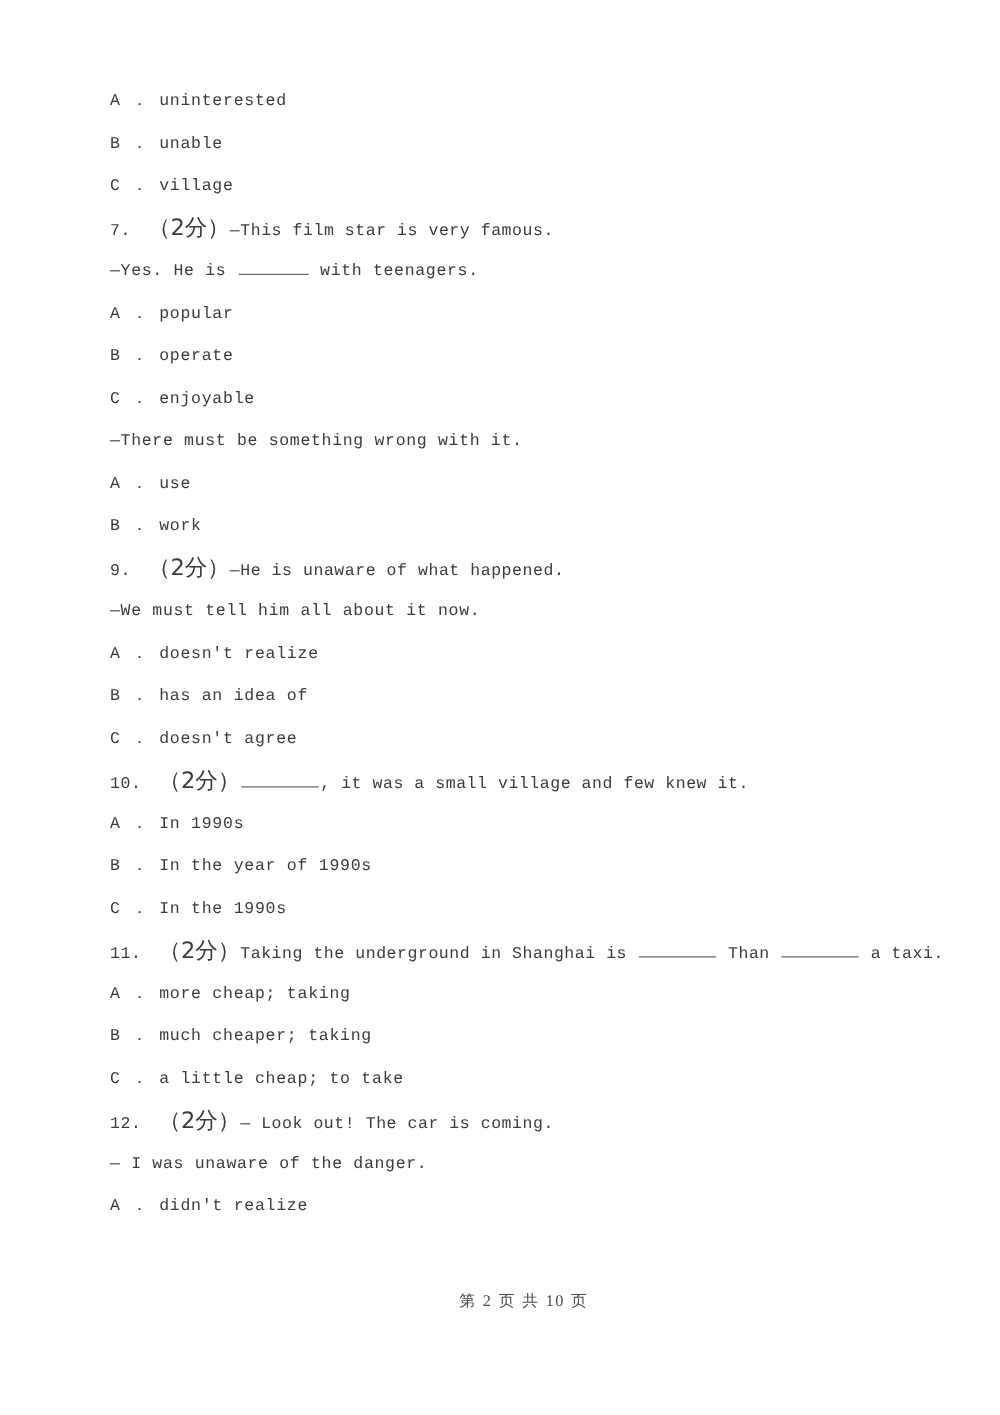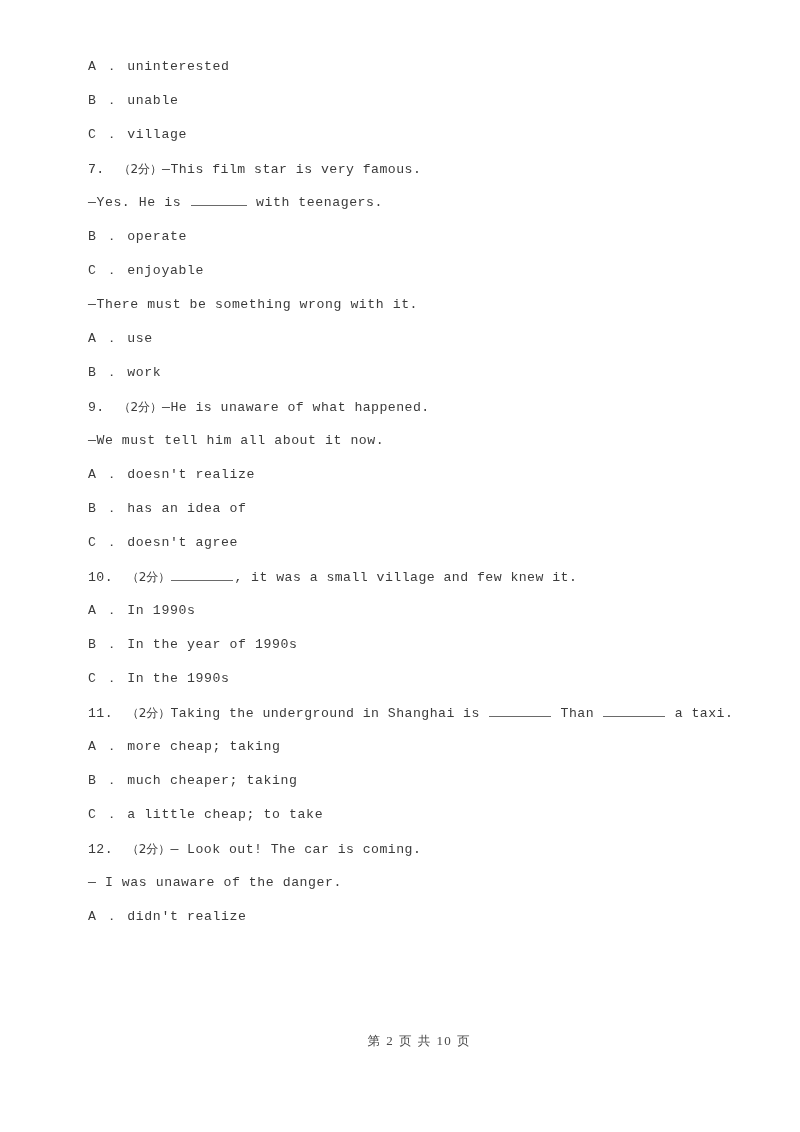--- a/index.html
+++ b/index.html
@@ -21,21 +21,21 @@
     left: 0;
     top: 0;
     width: 800px;
     height: 1132px;
     background: #ffffff;
   }
 
   #content {
     position: absolute;
     left: 88px;
-    top: 50px;
+    top: 64px;
     width: 640px;
   }
 
   .line {
     font-size: 13.2px;
     line-height: 34px;
     height: 34px;
     white-space: pre;
     letter-spacing: 0.55px;
     color: #3b3b3b;
@@ -46,21 +46,21 @@
     letter-spacing: 0.6px;
   }
 
   
   .line.q {
     letter-spacing: 0.45px;
   }
 
   .cjk {
     font-family: "DejaVu Sans", sans-serif;
-    font-size: 12px;
+    font-size: 18px;
     letter-spacing: 0;
   }
 
   .blank {
     display: inline-block;
     border-bottom: 1px solid #6a6a6a;
     vertical-align: baseline;
     height: 0.92em;
     margin: 0 1px;
   }
@@ -92,20 +92,21 @@
   <div id="content">
 
     <div class="line opt">A ． uninterested</div>
     <div class="line opt">B ． unable</div>
     <div class="line opt">C ． village</div>
 
     <div class="line q"><span>7.</span>　<span class="cjk">（2分）</span><span>—This film star is very famous.</span></div>
 
     <div class="line"><span>—Yes. He is </span><span class="blank w7"></span><span> with teenagers.</span></div>
 
+    <div class="line opt">A ． popular</div>
     <div class="line opt">B ． operate</div>
     <div class="line opt">C ． enjoyable</div>
 
 
     <div class="line"><span>—There must be something wrong with it.</span></div>
 
     <div class="line opt">A ． use</div>
     <div class="line opt">B ． work</div>
 
     <div class="line q"><span>9.</span>　<span class="cjk">（2分）</span><span>—He is unaware of what happened.</span></div>

